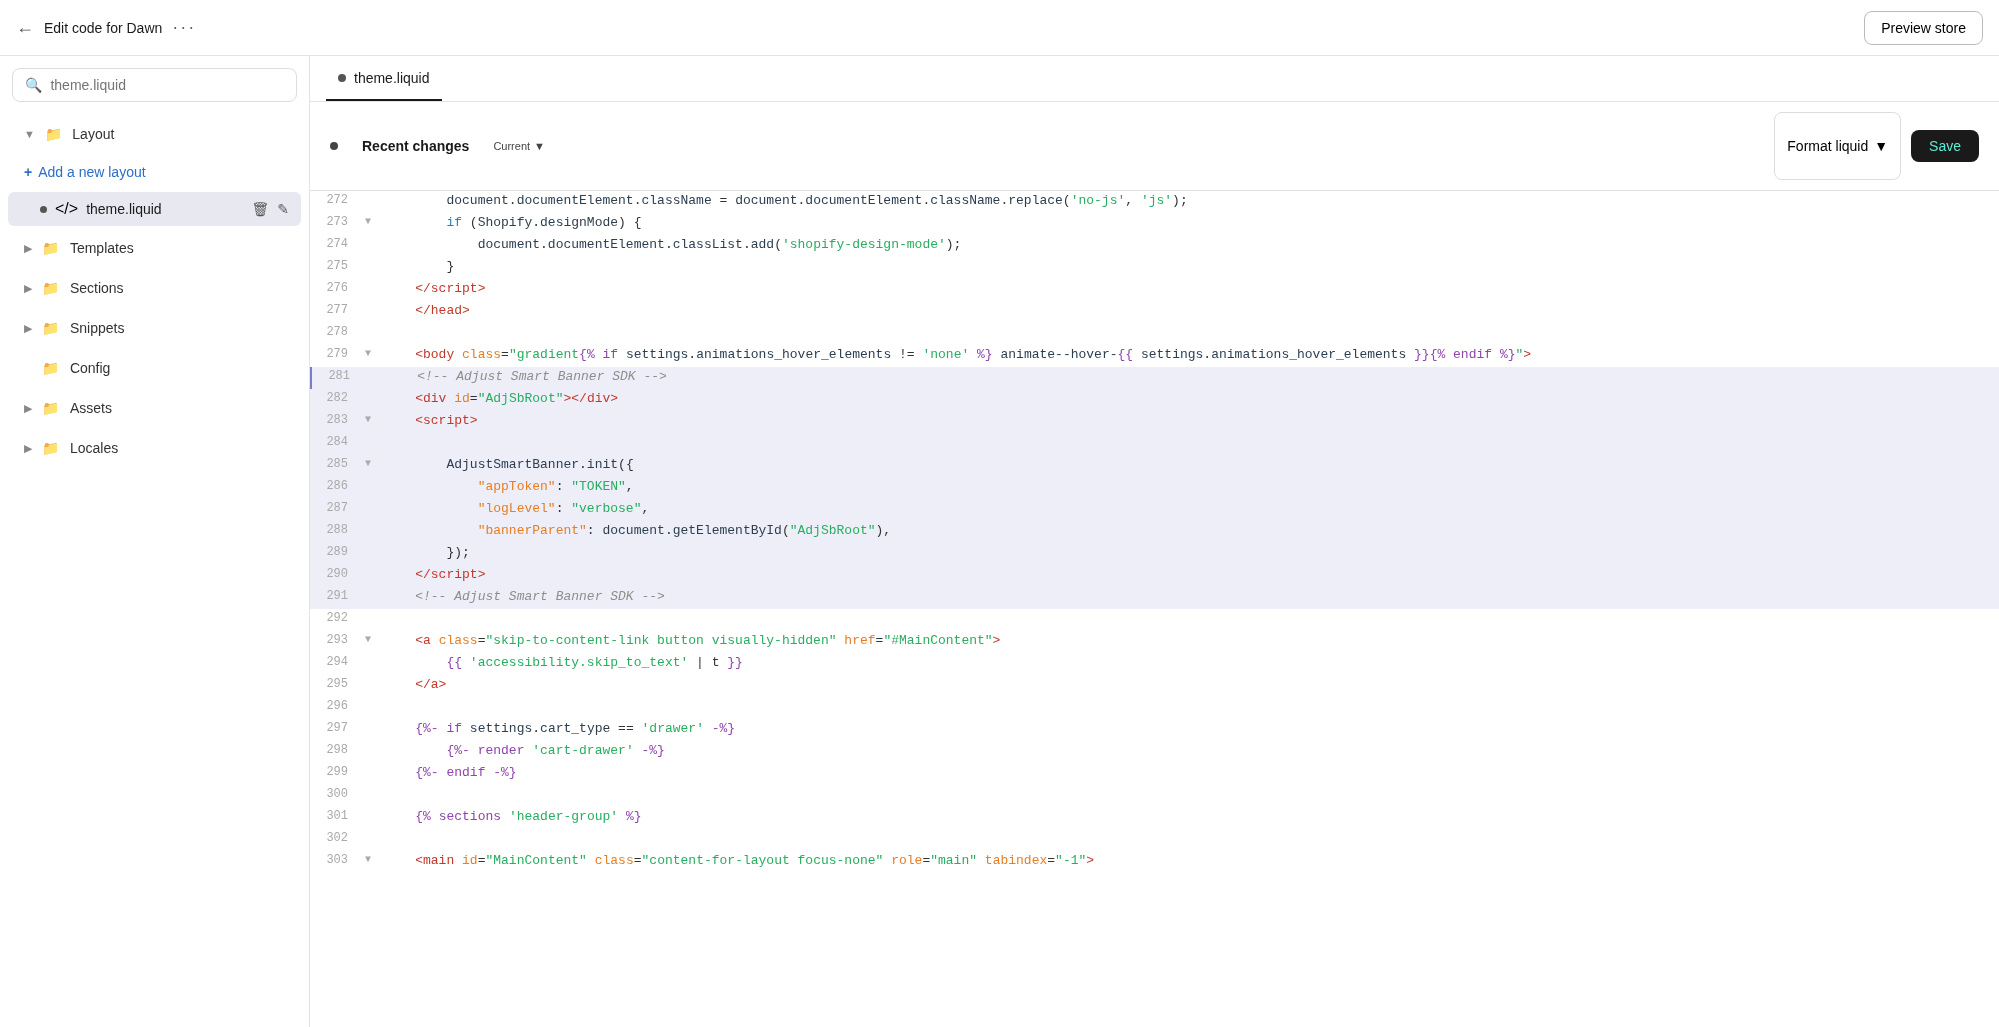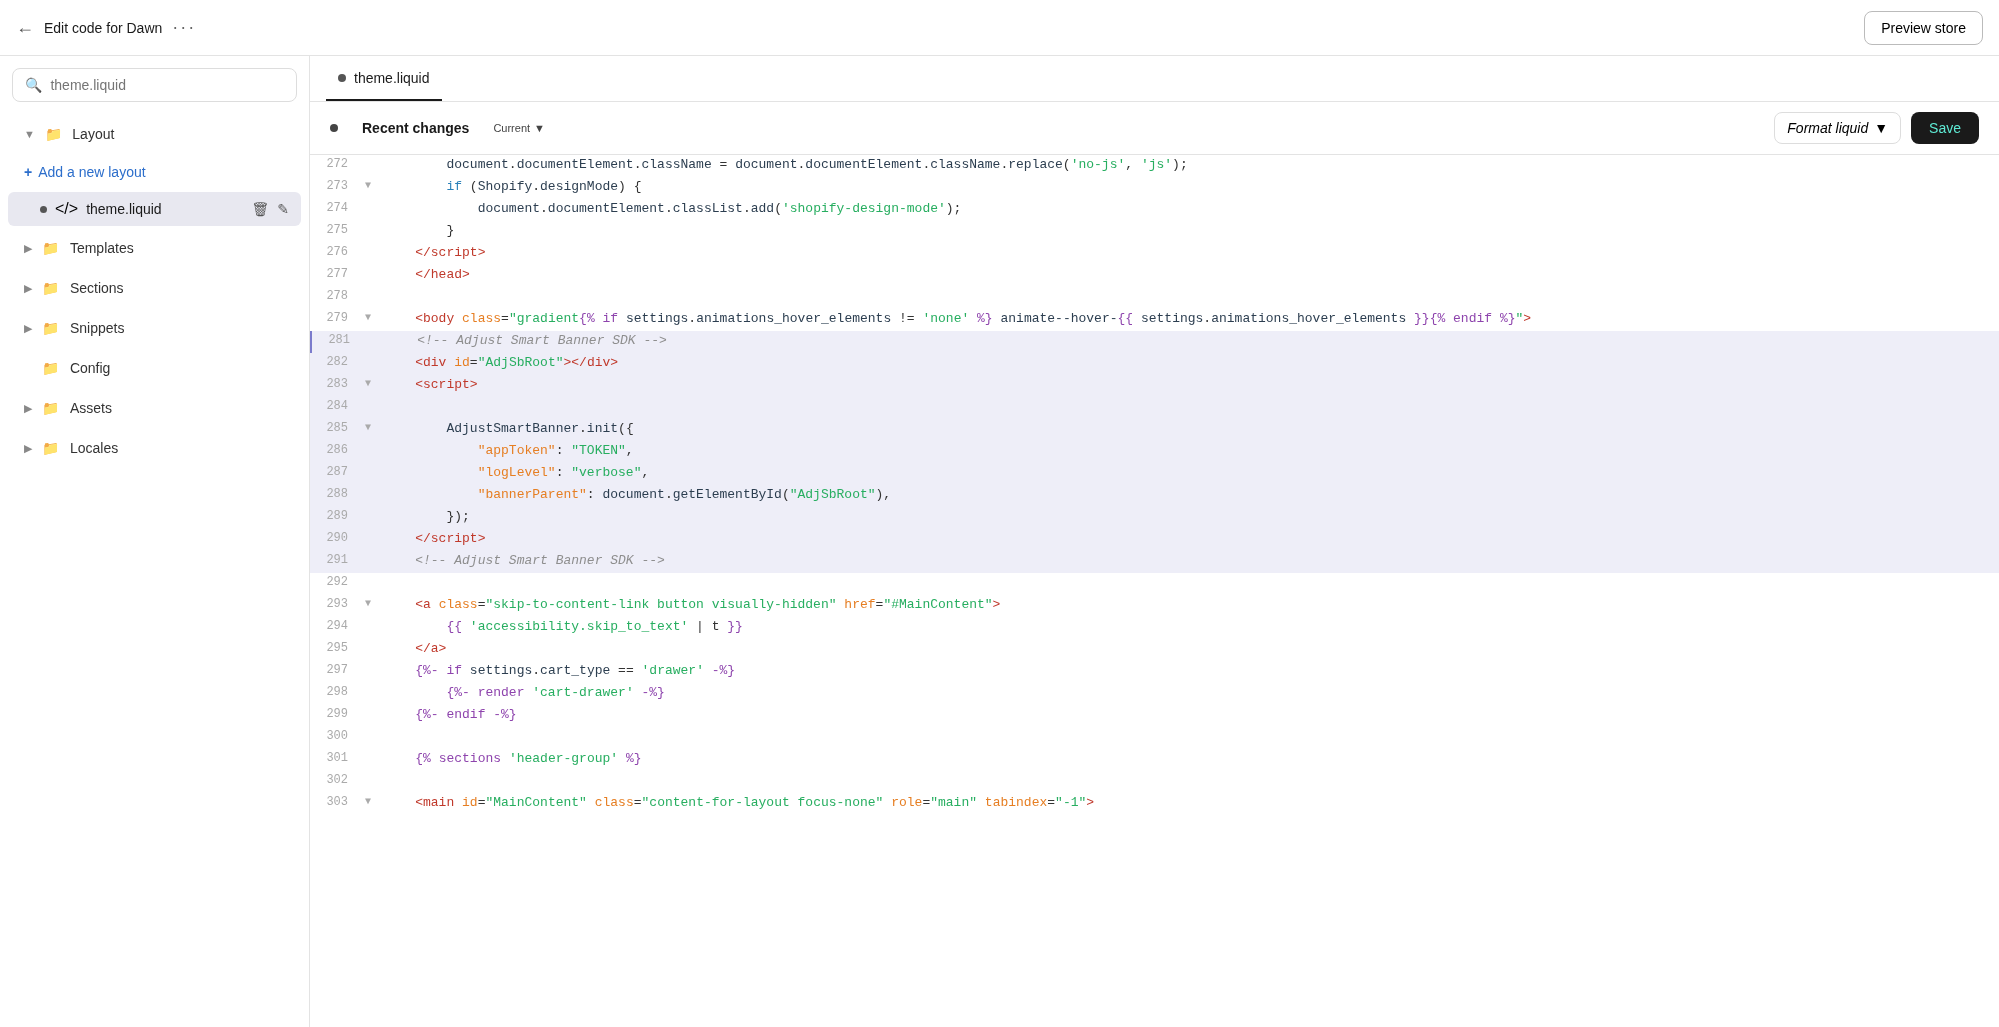--- a/index.html
+++ b/index.html
@@ -76,22 +76,22 @@
     .changes-bar {
       display: flex; align-items: center; justify-content: space-between;
       padding: 10px 20px; border-bottom: 1px solid #e3e3e3;
     }
     .changes-left { display: flex; align-items: center; gap: 24px; }
     .changes-dot { width: 8px; height: 8px; border-radius: 50%; background: #444; }
     .changes-title { font-size: 14px; font-weight: 600; color: #1a1a1a; }
     .changes-right { display: flex; align-items: center; gap: 10px; }
     .format-btn {
       display: flex; align-items: center; gap: 6px;
-      border: 1px solid #ddd; border-radius: 8px; padding: 7px 12px;
-      background: #fff; font-size: 14px; cursor: pointer; font-style: italic;
+      border: 1px solid #ddd; border-radius: 8px; padding: 25px 12px;
+      background: #fff; font-size: 14px; cursor: pointer;
     }
     .save-btn {
       padding: 8px 18px; background: #1a1a1a; color: #5eead4;
       border: none; border-radius: 8px; font-size: 14px; cursor: pointer; font-weight: 500;
     }
     .current-badge {
       display: flex; align-items: center; gap: 4px;
       font-size: 11px; color: #444; cursor: pointer;
     }
 
@@ -357,20 +357,25 @@
         <span class="line-collapse"></span>
         <span class="line-content">        <span class="c-liquid">{{</span> <span class="c-liquid-str">'accessibility.skip_to_text'</span> | t <span class="c-liquid">}}</span></span>
       </div>
 
       <div class="code-line">
         <span class="line-num">295</span>
         <span class="line-collapse"></span>
         <span class="line-content">    <span class="c-tag">&lt;/a&gt;</span></span>
       </div>
 
+      <div class="code-line">
+        <span class="line-num">296</span>
+        <span class="line-collapse"></span>
+        <span class="line-content"></span>
+      </div>
 
       <div class="code-line">
         <span class="line-num">297</span>
         <span class="line-collapse"></span>
         <span class="line-content">    <span class="c-liquid">{%-</span> <span class="c-liquid">if</span> <span class="c-js-method">settings</span>.<span class="c-js-method">cart_type</span> == <span class="c-liquid-str">'drawer'</span> <span class="c-liquid">-%}</span></span>
       </div>
 
       <div class="code-line">
         <span class="line-num">298</span>
         <span class="line-collapse"></span>

